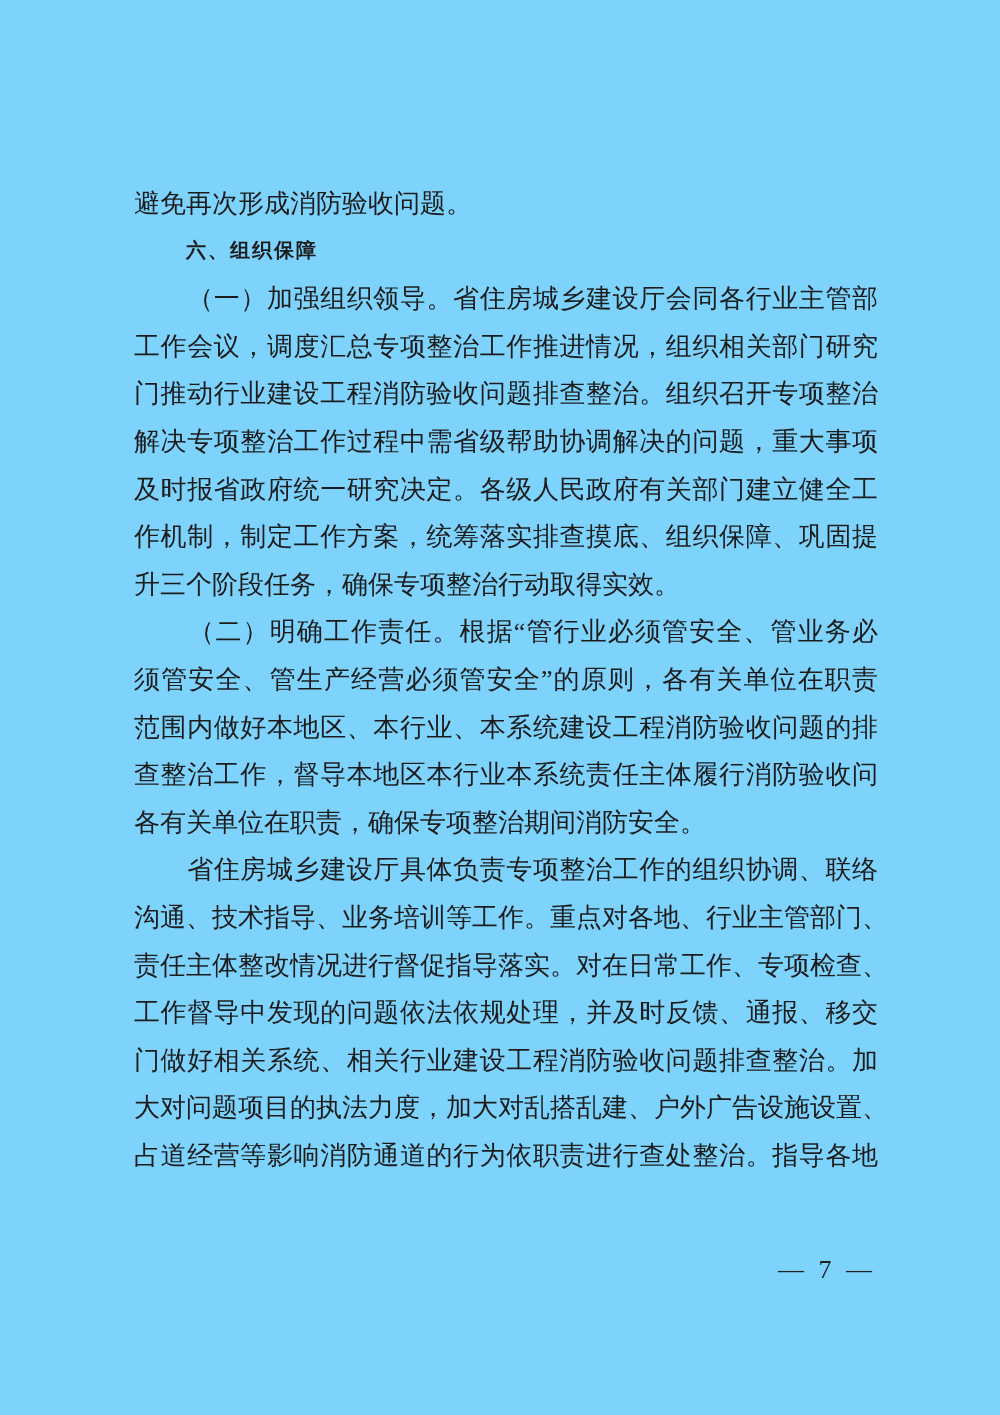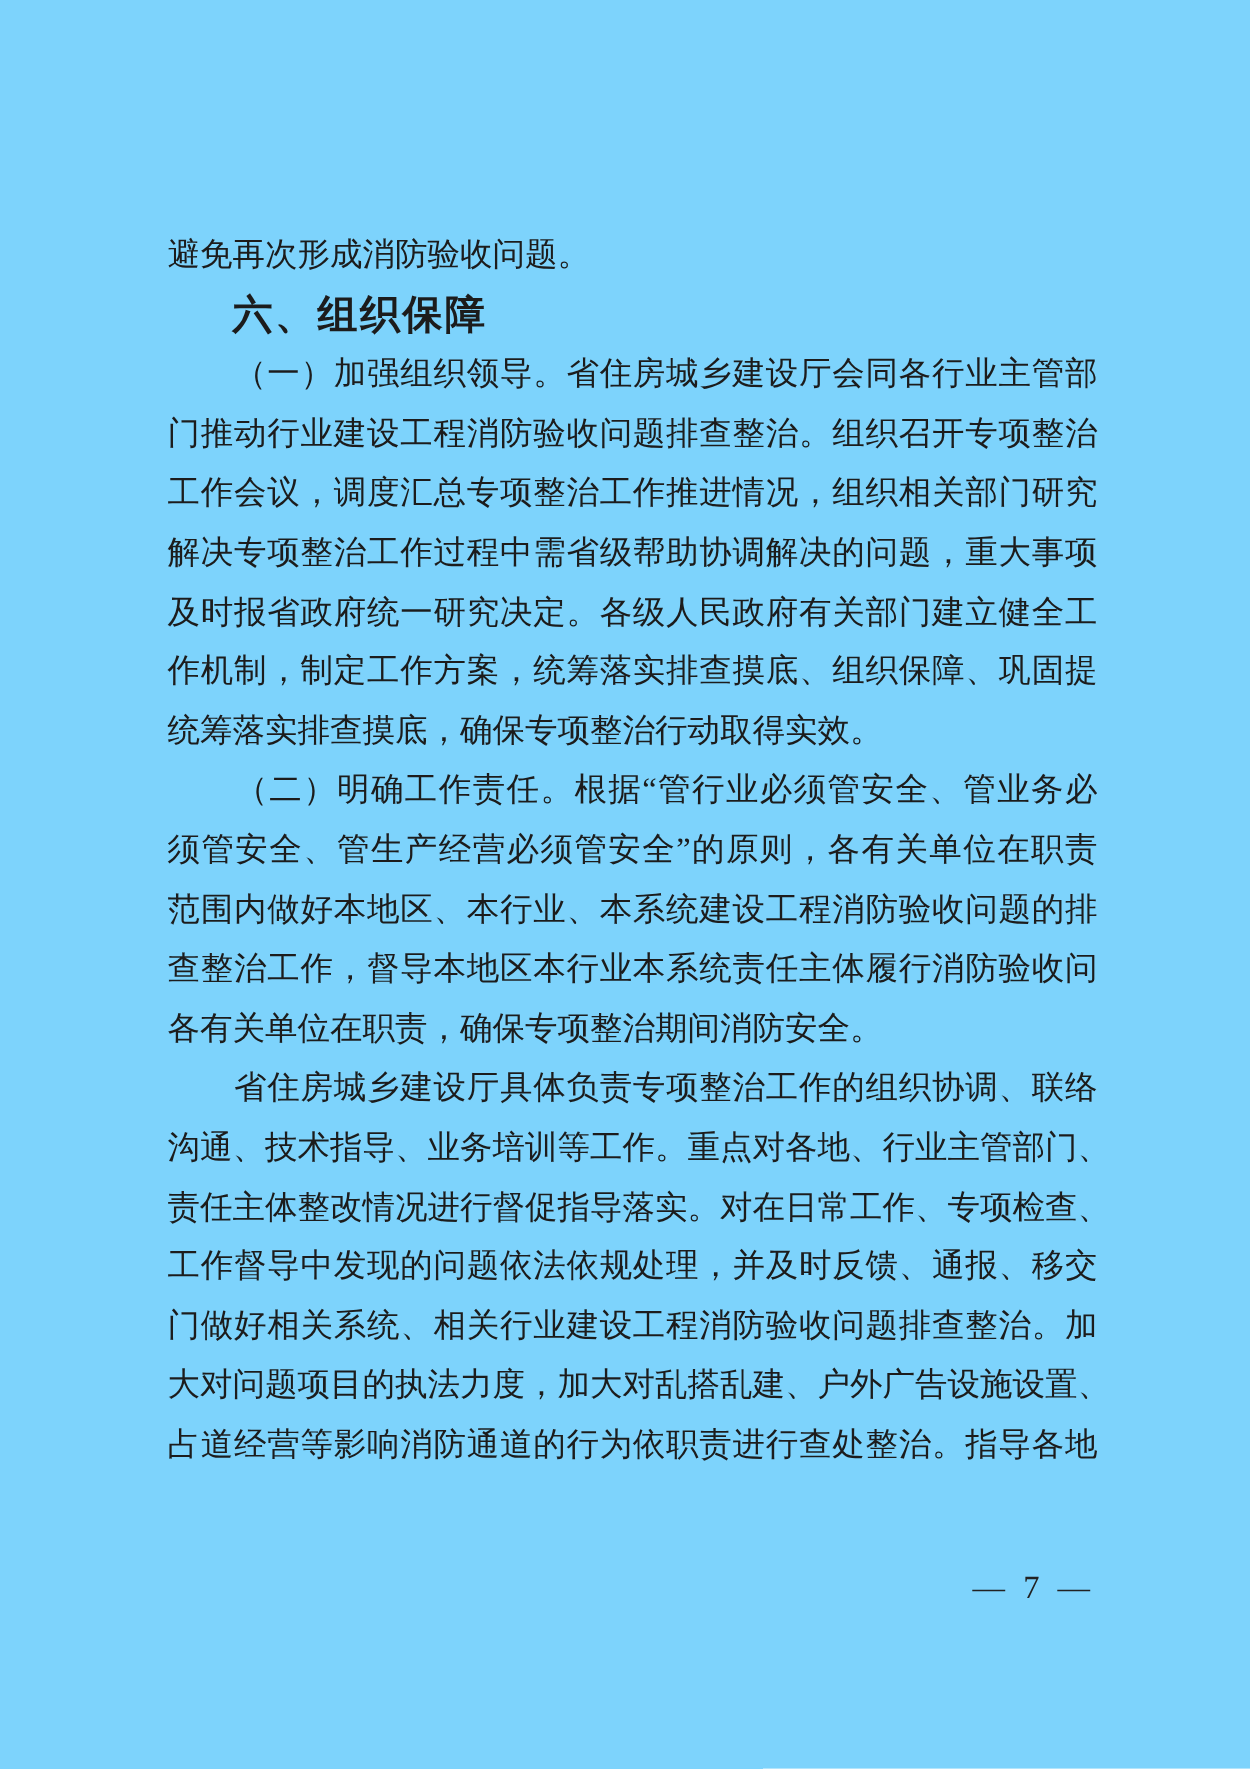--- a/index.html
+++ b/index.html
@@ -29,23 +29,23 @@
     white-space: nowrap;
     text-align: justify;
     text-align-last: justify;
     overflow: visible;
   }
   .line.short {
     text-align: left;
     text-align-last: left;
   }
   .heading {
-    font-family: Liberation Sans, sans-serif;
+    font-family: Liberation Mono, monospace;
     font-weight: 700;
-    font-size: 32px;
+    font-size: 20px;
     padding-left: 52px;
     letter-spacing: 2px;
   }
   .page-number {
     position: absolute;
     top: 1252px;
     right: 124px;
     font-size: 26px;
     line-height: 36px;
     letter-spacing: 4px;
@@ -54,26 +54,26 @@
 </style>
 </head>
 <body>
 
 <div class="page">
   <div class="text-block">
     <div class="line short">避免再次形成消防验收问题。</div>
     <div class="line short heading">六、组织保障</div>
     <div>
         <div class="line">　　（一）加强组织领导。省住房城乡建设厅会同各行业主管部</div>
+        <div class="line">工作会议，调度汇总专项整治工作推进情况，组织相关部门研究</div>
         <div class="line">门推动行业建设工程消防验收问题排查整治。组织召开专项整治</div>
-        <div class="line">工作会议，调度汇总专项整治工作推进情况，组织相关部门研究</div>
         <div class="line">解决专项整治工作过程中需省级帮助协调解决的问题，重大事项</div>
         <div class="line">及时报省政府统一研究决定。各级人民政府有关部门建立健全工</div>
         <div class="line">作机制，制定工作方案，统筹落实排查摸底、组织保障、巩固提</div>
-        <div class="line short">统筹落实排查摸底，确保专项整治行动取得实效。</div>
+        <div class="line short">升三个阶段任务，确保专项整治行动取得实效。</div>
       </div>
     <div>
         <div class="line">　　（二）明确工作责任。根据“管行业必须管安全、管业务必</div>
         <div class="line">须管安全、管生产经营必须管安全”的原则，各有关单位在职责</div>
         <div class="line">范围内做好本地区、本行业、本系统建设工程消防验收问题的排</div>
         <div class="line">查整治工作，督导本地区本行业本系统责任主体履行消防验收问</div>
         <div class="line short">各有关单位在职责，确保专项整治期间消防安全。</div>
       </div>
     <div>
         <div class="line">　　省住房城乡建设厅具体负责专项整治工作的组织协调、联络</div>

